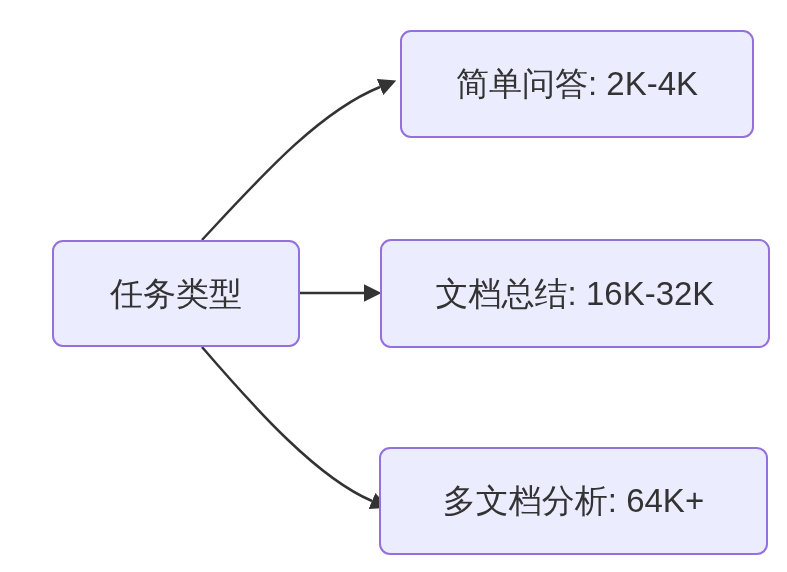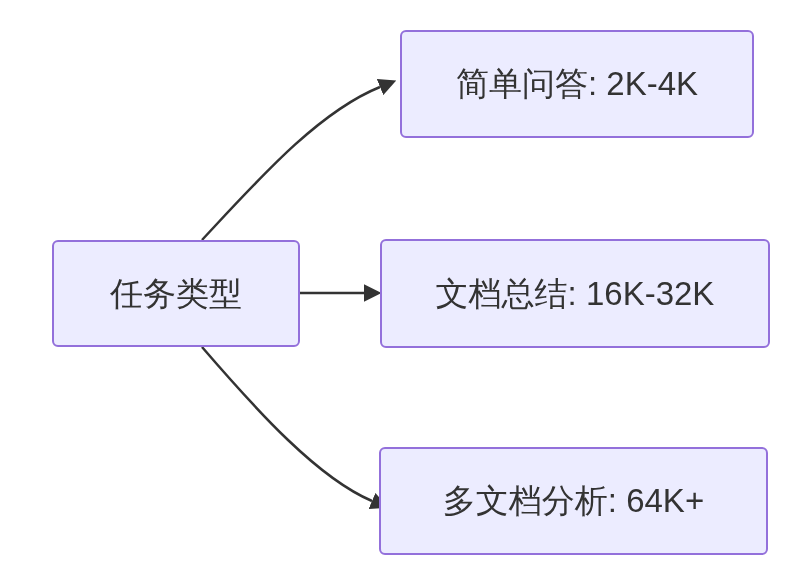--- a/index.html
+++ b/index.html
@@ -28,21 +28,21 @@
     height: 572px;
     pointer-events: none;
   }
   .node {
     position: absolute;
     display: flex;
     align-items: center;
     justify-content: center;
     background: var(--node-fill);
     border: 2px solid var(--node-border);
-    border-radius: 6px;
+    border-radius: 11px;
     color: var(--text);
     font-size: 33px;
     line-height: 1.2;
     white-space: nowrap;
     text-align: center;
   }
   .node-root   { left: 32px;  top: 240px; width: 248px; height: 107px; margin-left: 20px; }
   .node-top    { left: 400px; top: 30px;  width: 354px; height: 108px; }
   .node-middle { left: 380px; top: 239px; width: 390px; height: 109px; }
   .node-bottom { left: 379px; top: 447px; width: 389px; height: 108px; }

